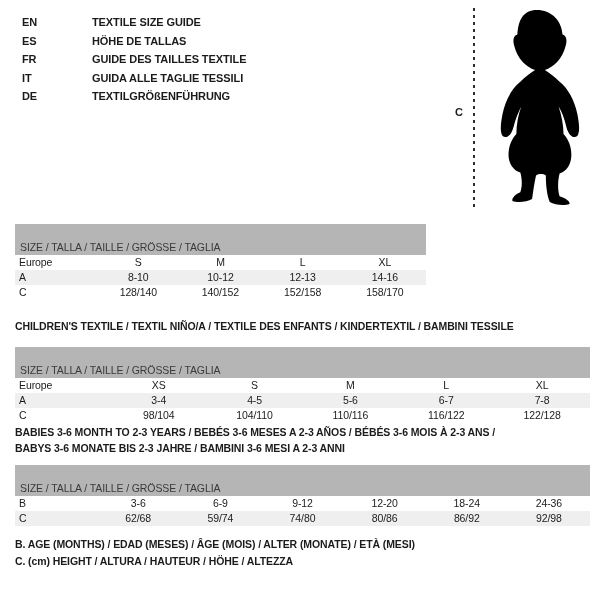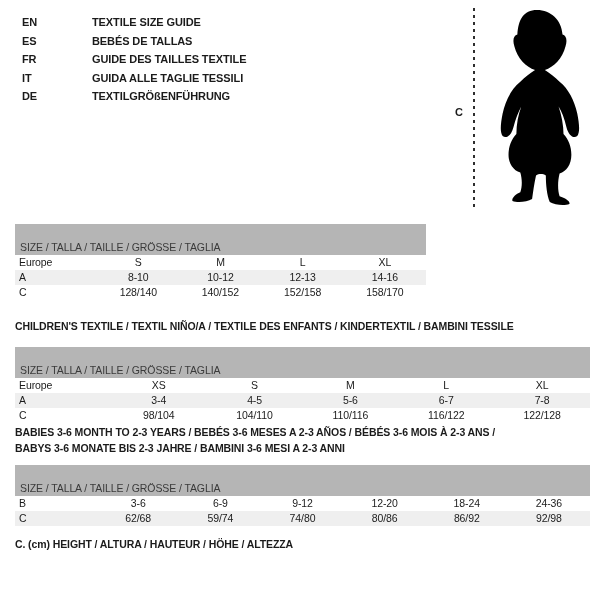--- a/index.html
+++ b/index.html
@@ -47,21 +47,21 @@
 </head>
 <body>
 
 <div class="lang-block">
   <div class="lang-row">
     <span class="lang-code">EN</span>
     <span class="lang-label">TEXTILE SIZE GUIDE</span>
   </div>
   <div class="lang-row">
     <span class="lang-code">ES</span>
-    <span class="lang-label">BEBÉS DE TALLAS</span>
+    <span class="lang-label">HÖHE DE TALLAS</span>
   </div>
   <div class="lang-row">
     <span class="lang-code">FR</span>
     <span class="lang-label">GUIDE DES TAILLES TEXTILE</span>
   </div>
   <div class="lang-row">
     <span class="lang-code">IT</span>
     <span class="lang-label">GUIDA ALLE TAGLIE TESSILI</span>
   </div>
   <div class="lang-row">
@@ -207,14 +207,15 @@
           <td>74/80</td>
           <td>80/86</td>
           <td>86/92</td>
           <td>92/98</td>
         </tr>
       </tbody>
   </table>
 </section>
 
 <div class="legend">
+  <div>B. AGE (MONTHS) / EDAD (MESES) / ÂGE (MOIS) / ALTER (MONATE) / ETÀ (MESI)</div>
   <div>C. (cm) HEIGHT / ALTURA / HAUTEUR / HÖHE / ALTEZZA</div>
 </div>
 
 </body></html>

